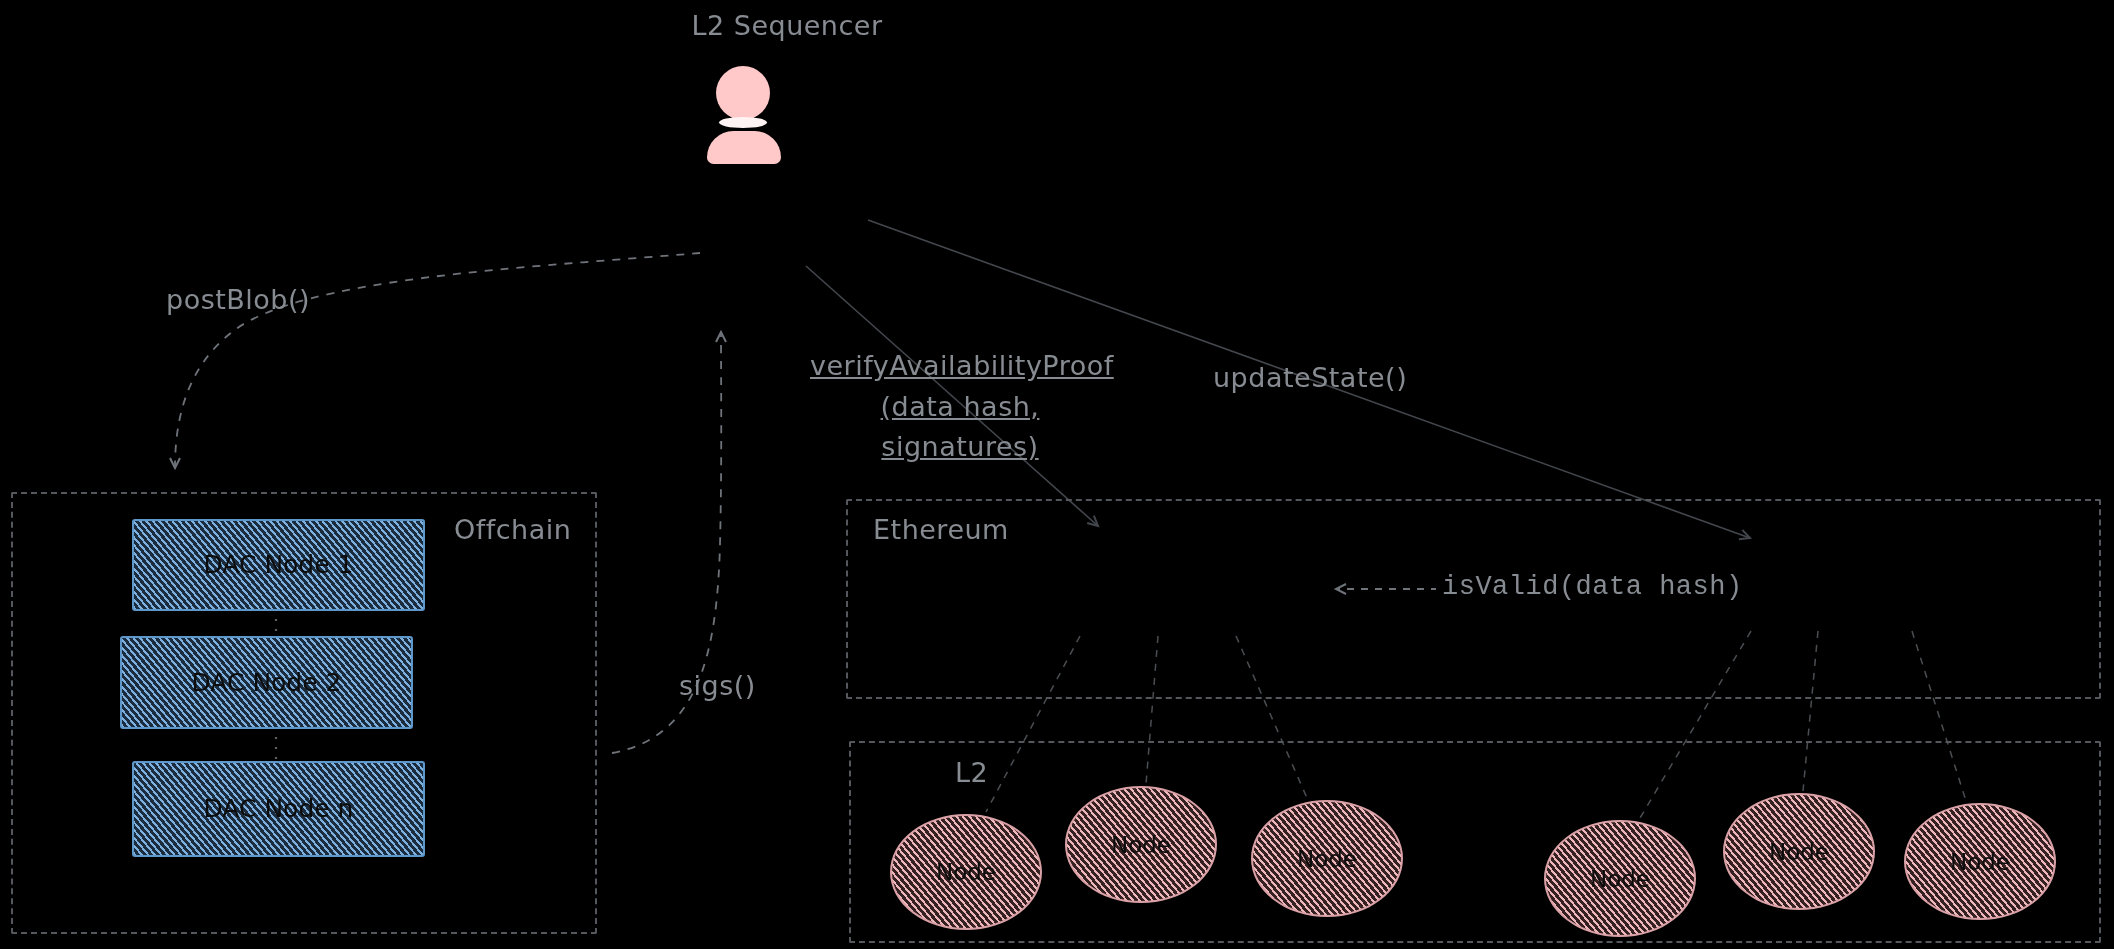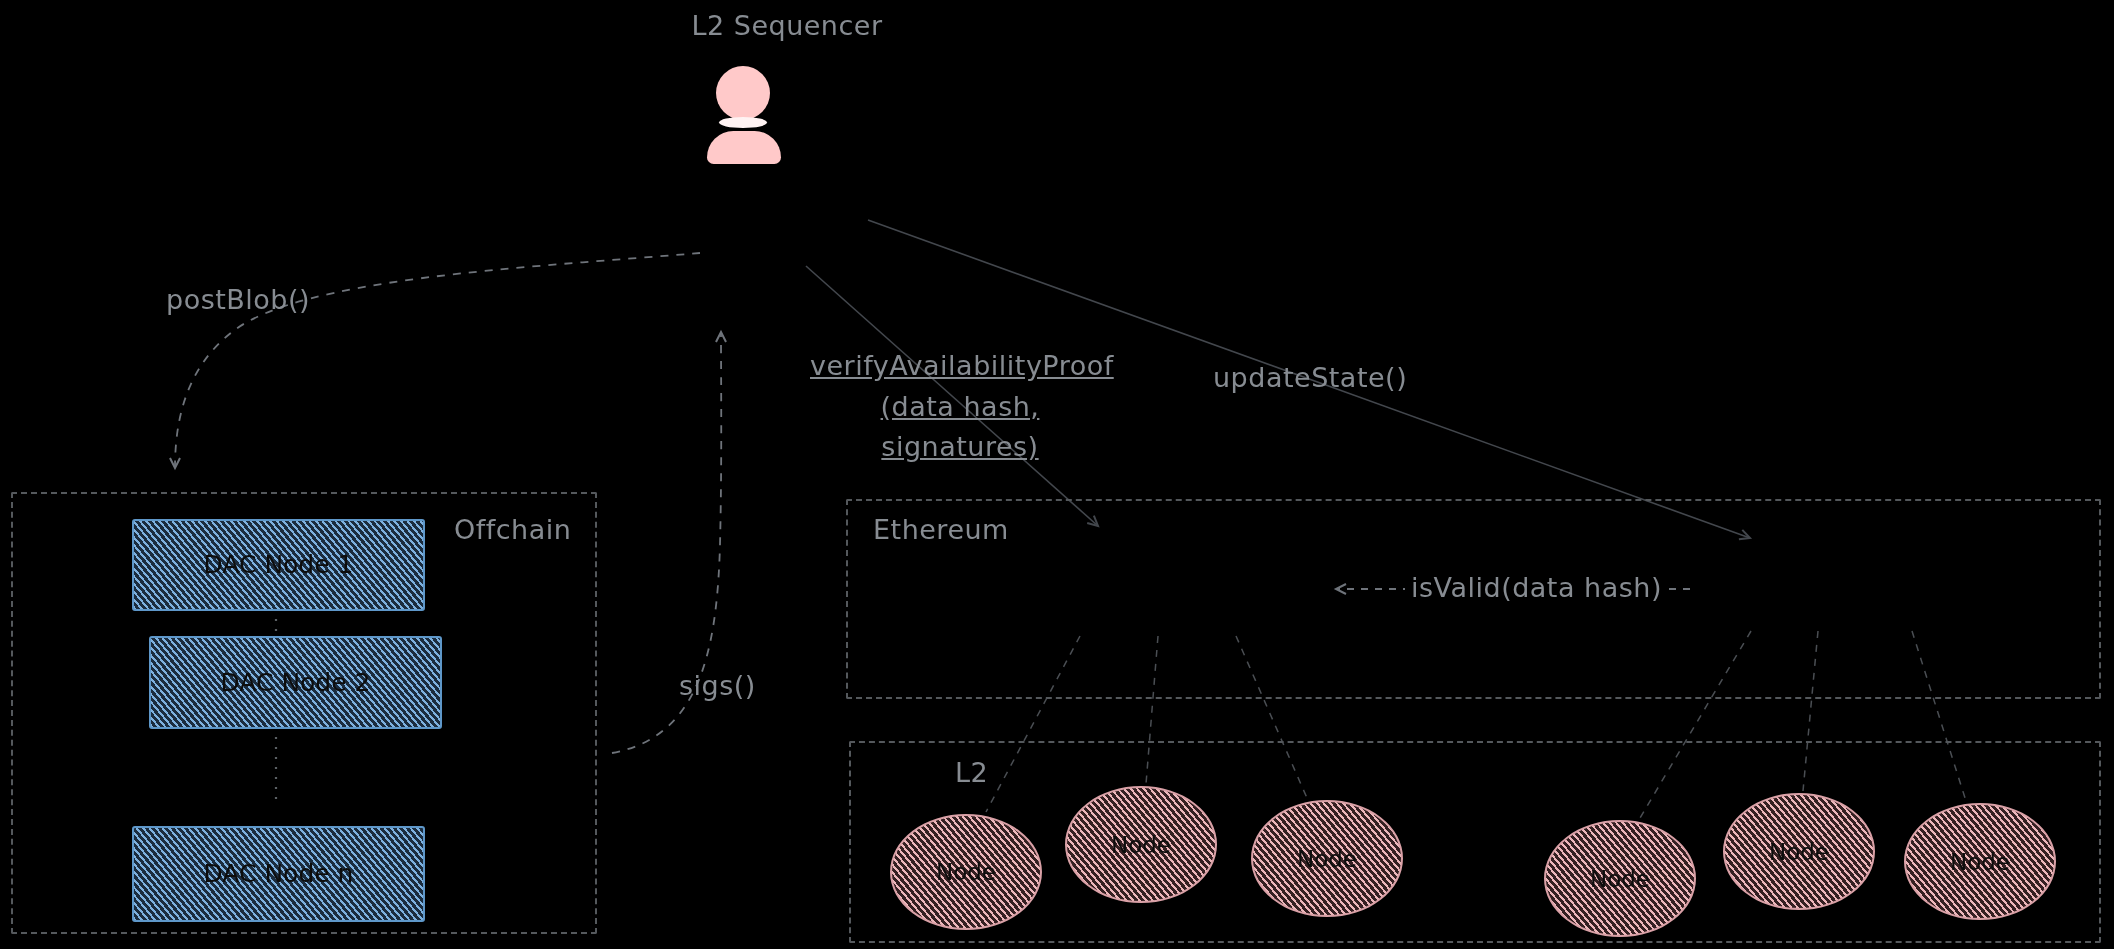--- a/index.html
+++ b/index.html
@@ -123,32 +123,32 @@
   <div class="lbl center" style="left:810px; top:346px; width:300px; line-height:1.5;text-decoration:underline;">
     <span style="display:block;">verifyAvailabilityProof</span>
     <span style="display:block;">(data hash,</span>
     <span style="display:block;">signatures)</span>
   </div>
 
   <div class="lbl" style="left:1213px; top:362px;text-align:center;">updateState()</div>
 
   <div class="lbl" style="left:679px; top:670px;">sigs()</div>
 
-  <div class="lbl masked" style="left:1405px; top:572px;">isValid(data hash)</div>
+  <div class="lbl masked" style="left:1436px; top:572px;font-family:Liberation Mono, monospace;">isValid(data hash)</div>
 
   <div class="frame" style="left:11px; top:492px; width:582px; height:438px;"></div>
   <div class="lbl" style="left:454px; top:514px;">Offchain</div>
 
   <div class="box box-blue" style="left:132px; top:519px; width:289px; height:88px;">
     <span>DAC Node 1</span>
   </div>
-  <div class="box box-blue" style="left:149px; top:636px; width:289px; height:89px;">
+  <div class="box box-blue" style="left:120px; top:636px; width:289px; height:89px;">
     <span>DAC Node 2</span>
   </div>
-  <div class="box box-blue" style="left:132px; top:826px; width:289px; height:92px;text-align:right;">
+  <div class="box box-blue" style="left:132px; top:761px; width:289px; height:92px;text-align:right;">
     <span>DAC Node n</span>
   </div>
 
   <div class="frame" style="left:846px; top:499px; width:1251px; height:196px;"></div>
   <div class="lbl" style="left:873px; top:514px;">Ethereum</div>
 
 
   <div class="frame" style="left:849px; top:741px; width:1248px; height:198px;"></div>
   <div class="lbl" style="left:955px; top:757px;">L2</div>
 

